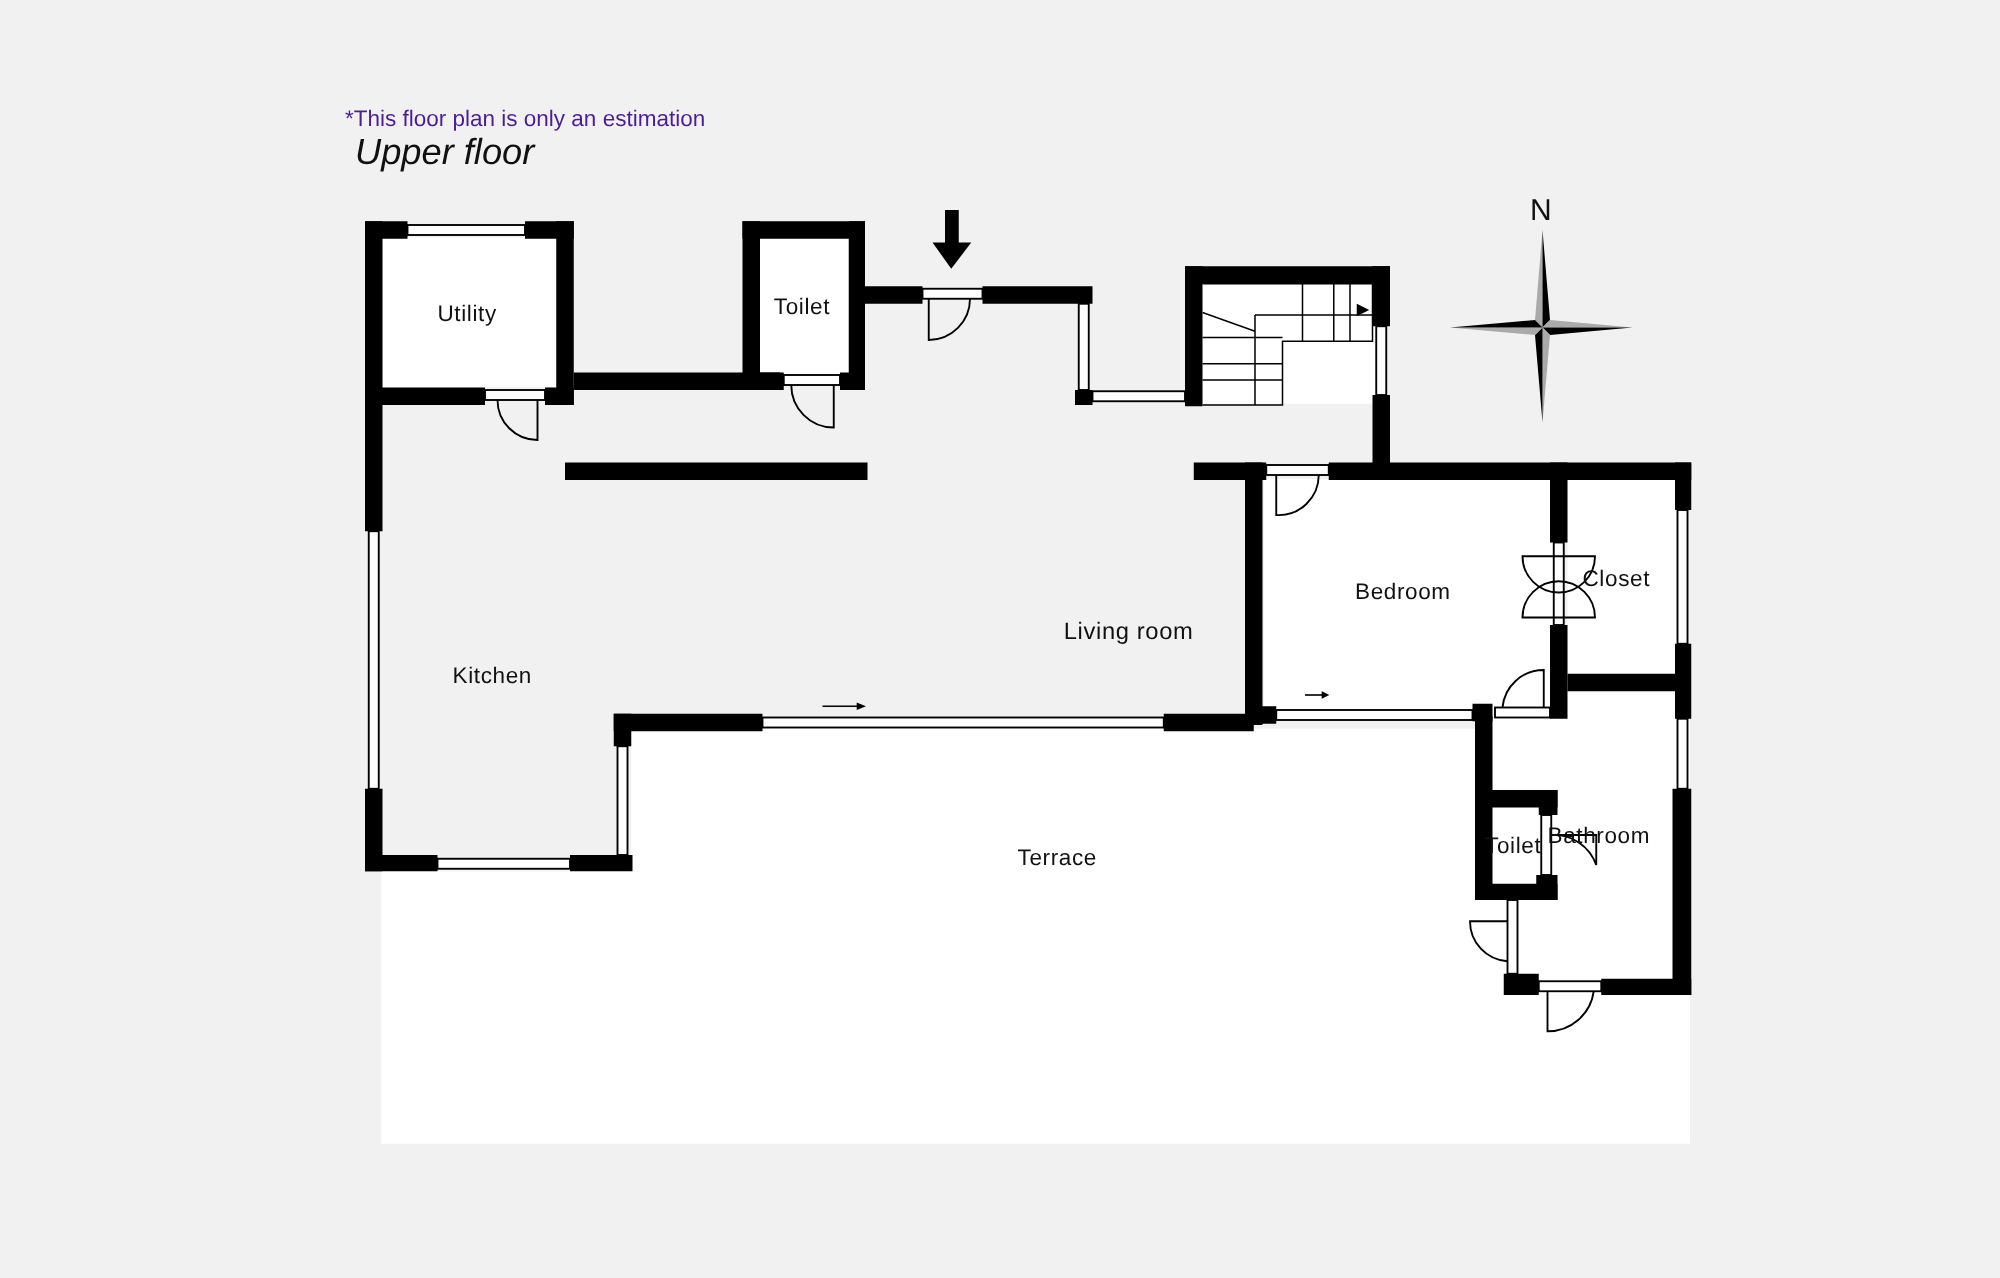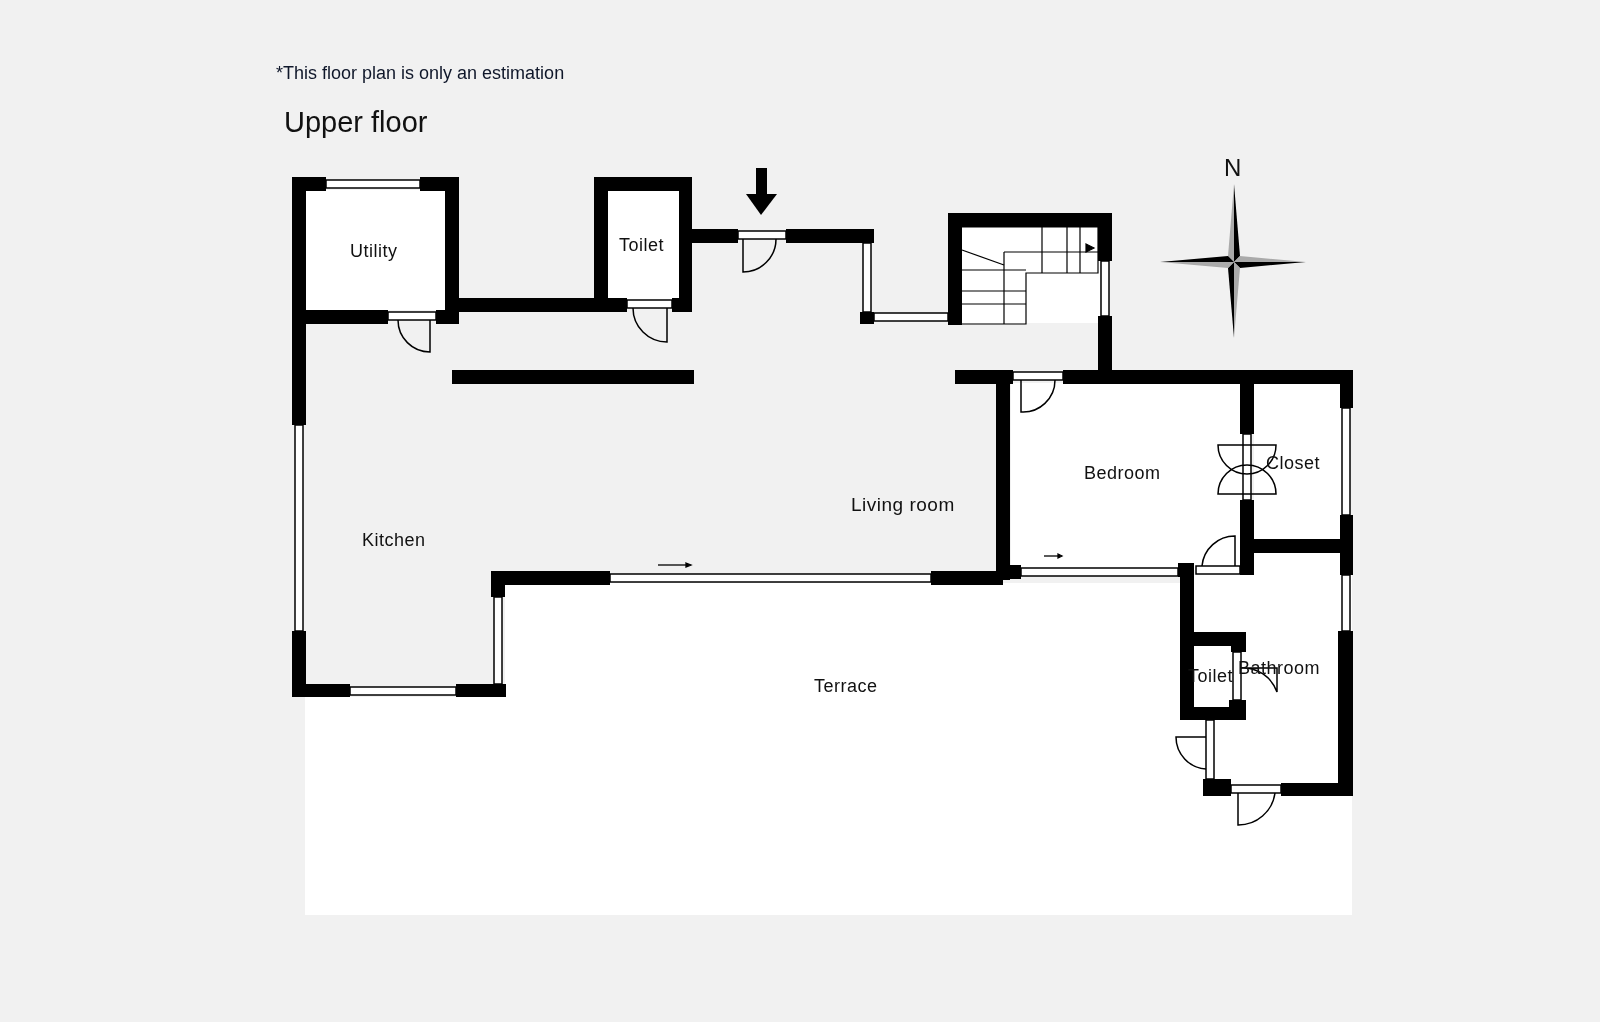--- a/index.html
+++ b/index.html
@@ -1,18 +1,18 @@
 <!DOCTYPE html>
 <html><head>
 <meta charset="utf-8">
 <style>
   html, body { margin: 0; padding: 0; }
   body { width: 1600px; height: 1022px; background: #f1f1f1; position: relative; overflow: hidden; font-family: "Liberation Sans", sans-serif; }
-  .note { position: absolute; left: 276px; top: 63px; font-size: 18px; color: #0f172a; }
-  .title { position: absolute; left: 284px; top: 106px; font-size: 29px; color: #111; }
+  .note { position: absolute; left: 276px; top: 85px; font-size: 18px; color: #4c1d95; }
+  .title { position: absolute; left: 284px; top: 106px; font-size: 29px; color: #111; font-style: italic; }
   svg { position: absolute; left: 0; top: 0; }
   .lbl { font-family: "Liberation Sans", sans-serif; font-size: 18px; fill: #111; letter-spacing: 0.5px; }
 </style>
 </head>
 <body>
 
 <div class="note">*This floor plan is only an estimation</div>
 <div class="title">Upper floor</div>
 
 <svg width="1600" height="1022" viewBox="0 0 1600 1022">

